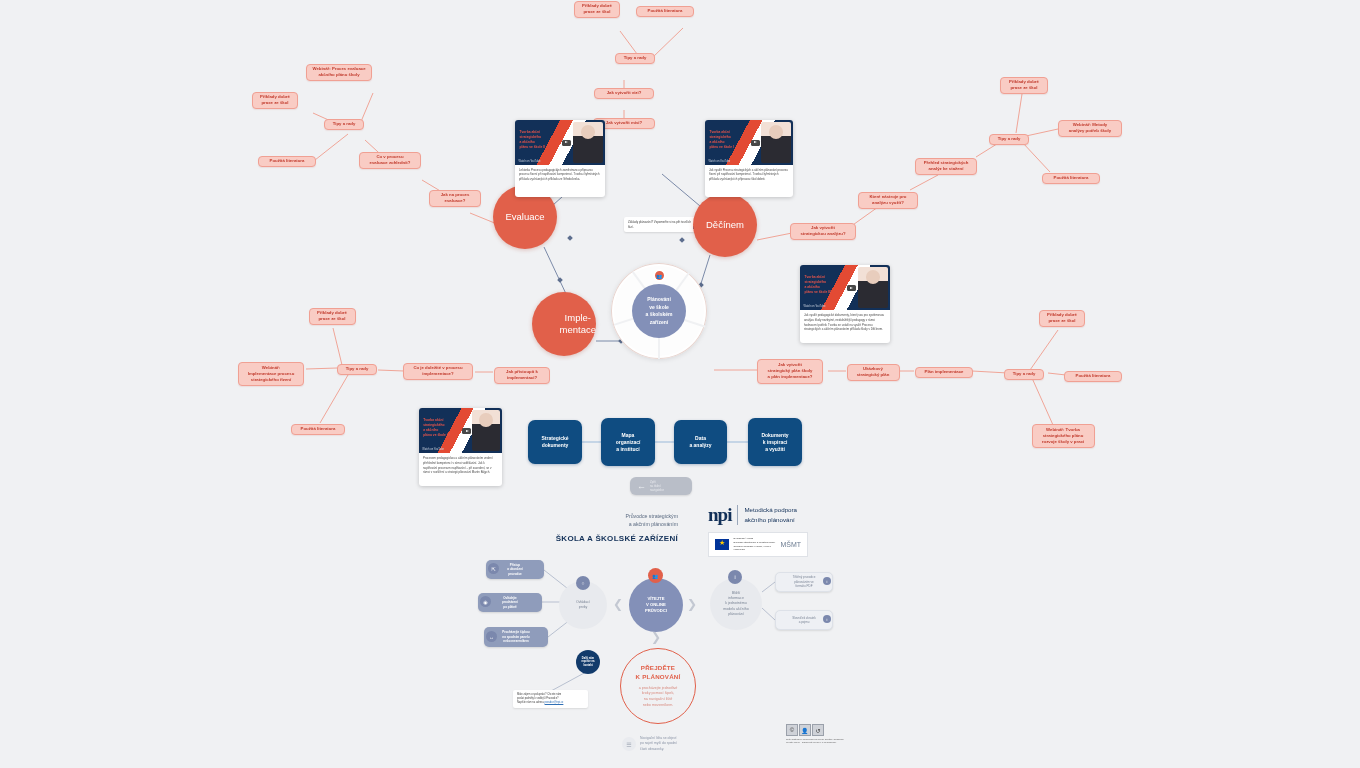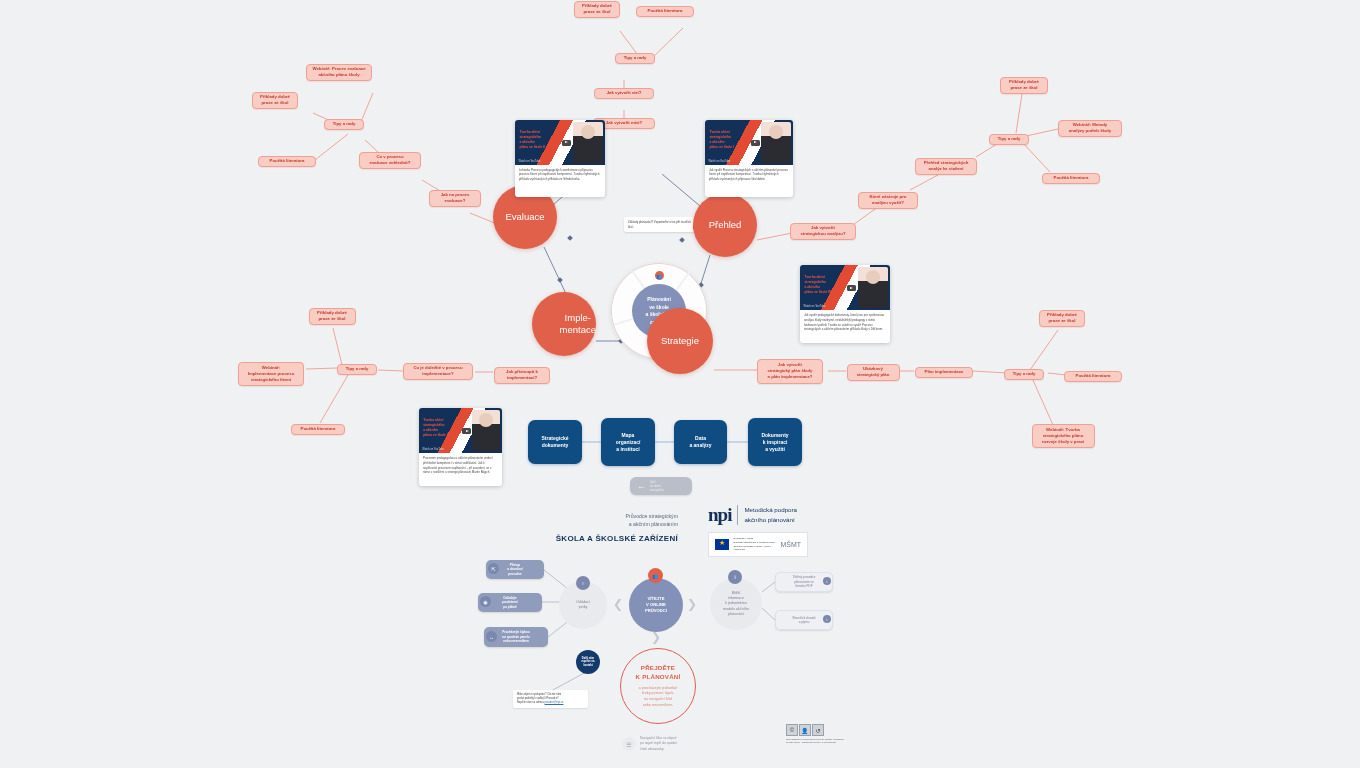--- a/index.html
+++ b/index.html
@@ -263,28 +263,25 @@
   </div>
   <div class="wheel-note" style="left:624px; top:217px; width:76px;">
     <span style="white-space: pre-line;">Základy plánování? Vzpomeňte si na pět tvůrčích fází.</span>
     <span class="dot"></span>
   </div>
 
   <div class="mnode" style="left:525px; top:217px; width:64px; height:64px; margin:-32px 0 0 -32px;">
     <span style="white-space: pre-line;">Evaluace</span>
     </div>
   <div class="mnode" style="left:725px; top:225px; width:64px; height:64px; margin:-32px 0 0 -32px;">
-    <span style="white-space: pre-line;">Přehled</span>
+    <span style="white-space: pre-line;">Děčínem</span>
     </div>
   <div class="mnode" style="left:564px; top:324px; width:64px; height:64px; margin:-32px 0 0 -32px;justify-content:flex-end;">
     <span style="white-space: pre-line;">Imple-
 mentace</span>
-    </div>
-  <div class="mnode" style="left:680px; top:341px; width:66px; height:66px; margin:-33px 0 0 -33px;">
-    <span style="white-space: pre-line;">Strategie</span>
     </div>
 
   <div class="pnode" style="left:624px; top:123px; width:62px; height:11px; margin:-5.5px 0 0 -31px;">
       <span style="white-space: pre-line;">Jak vytvořit misi?</span>
     </div>
   <div class="pnode" style="left:624px; top:93px; width:60px; height:11px; margin:-5.5px 0 0 -30px;">
       <span style="white-space: pre-line;">Jak vytvořit vizi?</span>
     </div>
   <div class="pnode" style="left:635px; top:58px; width:40px; height:11px; margin:-5.5px 0 0 -20px;">
       <span style="white-space: pre-line;">Tipy a rady</span>

